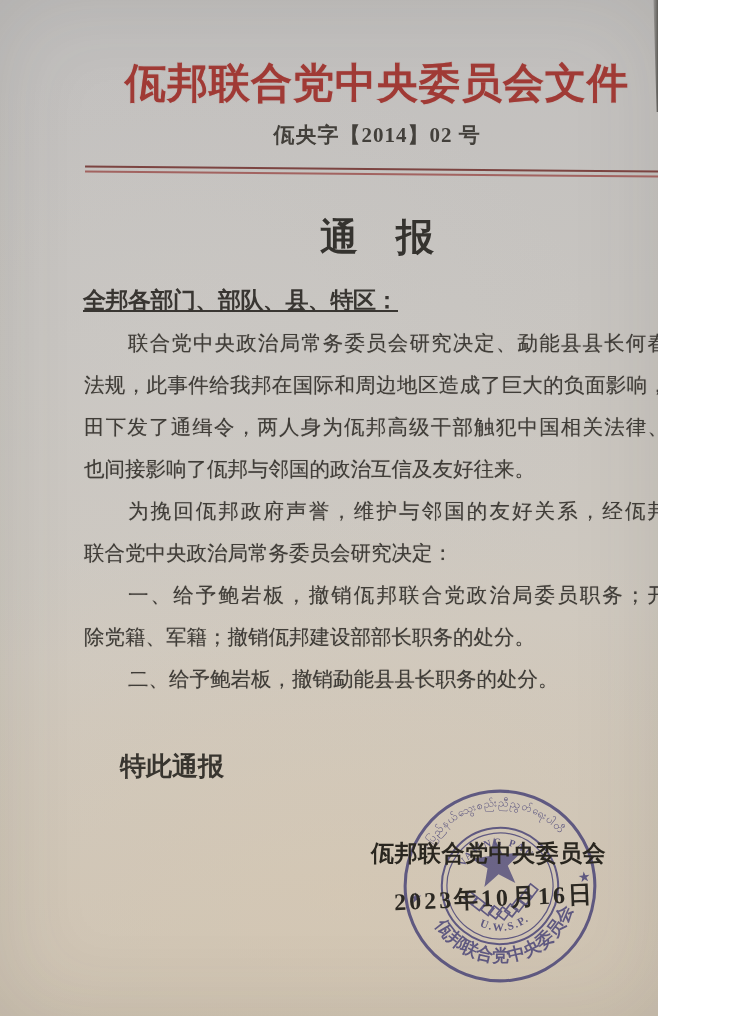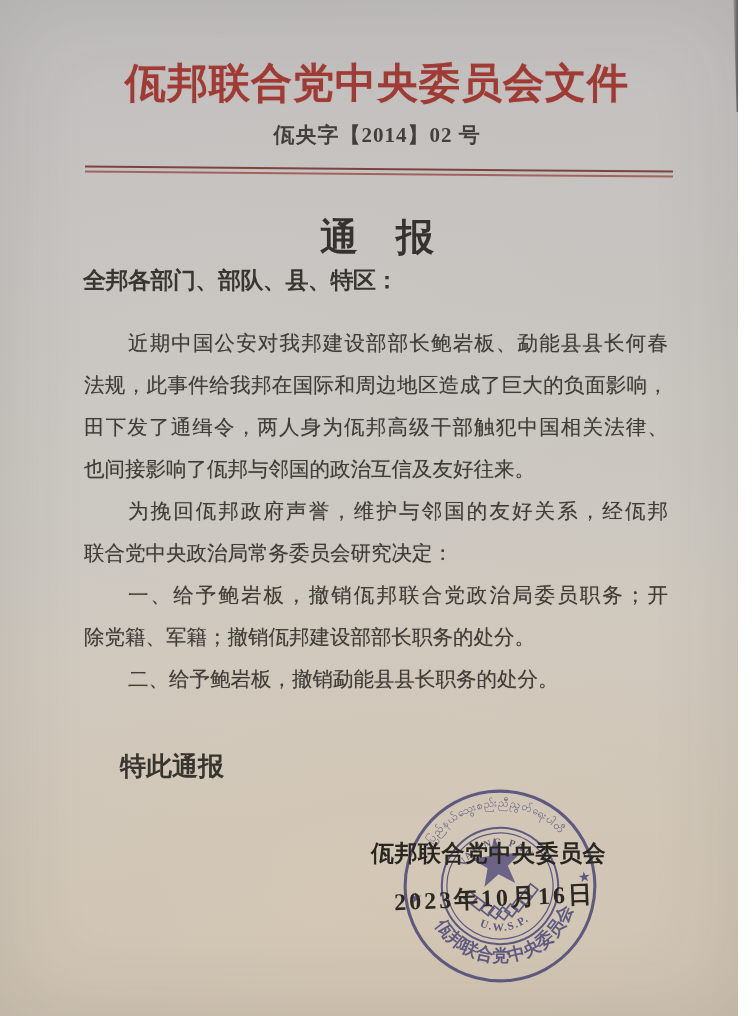--- a/index.html
+++ b/index.html
@@ -1,38 +1,38 @@
 <!DOCTYPE html>
 <html><head>
 <meta charset="utf-8">
 <style>
   html,body{margin:0;padding:0;}
   body{width:754px;height:1016px;overflow:hidden;
        font-family:"Liberation Serif","DejaVu Serif",serif;}
-  .photo{position:relative;width:738px;height:1016px;overflow:hidden;
+  .photo{position:relative;width:658px;height:1016px;overflow:hidden;
     background:
       radial-gradient(ellipse 120% 55% at 52% 88%, rgba(216,201,178,.55), transparent 70%),
       radial-gradient(ellipse 90% 45% at 28% 38%, rgba(206,203,199,.45), transparent 72%),
       linear-gradient(175deg,#c1bfbe 0%,#c7c4c0 32%,#cfc9c0 62%,#cdc2b2 100%);
     box-shadow:inset 0 0 90px rgba(60,55,48,.12);}
   .edge-tr{position:absolute;top:0;right:0;width:7px;height:112px;
     background:linear-gradient(to left,#5e5c58,rgba(94,92,88,0));
     clip-path:polygon(35% 0,100% 0,100% 100%,80% 100%);}
   .title{position:absolute;top:56px;left:0;width:754px;text-align:center;
     font-size:41px;font-weight:bold;color:#a03a35;letter-spacing:1px;
     text-shadow:0 0 1px rgba(160,58,53,.45);}
   .docnum{position:absolute;top:121px;left:0;width:754px;text-align:center;
     font-size:21px;font-weight:600;color:#43403b;letter-spacing:1px;}
   .rule{position:absolute;left:85px;top:168px;width:588px;height:3px;
     border-top:2px solid #7c4441;border-bottom:2px solid #a26360;
     transform:rotate(.5deg);}
   .heading{position:absolute;top:212px;left:0;width:754px;text-align:center;
     font-size:38px;font-weight:bold;color:#35332f;}
-  .salutation{position:absolute;left:83px;top:265px;font-size:23px;
-    font-weight:bold;color:#393632;letter-spacing:-.5px;}
+  .salutation{position:absolute;left:83px;top:285px;font-size:23px;
+    font-weight:bold;color:#393632;letter-spacing:-.5px;text-decoration:underline;}
   .body-lines{position:absolute;left:84px;top:322px;width:584px;
     font-size:20.5px;color:#403d38;text-shadow:0 0 .7px rgba(64,61,56,.5);}
   .bline{height:42px;line-height:42px;white-space:nowrap;}
   .bline.just{white-space:normal;text-align:justify;text-align-last:justify;}
   .bline.indent{padding-left:44px;}
   .closing{position:absolute;left:120px;top:749px;font-size:26px;
     font-weight:bold;color:#38352f;}
   .seal{position:absolute;left:398px;top:784px;width:204px;height:204px;
     opacity:.8;transform:rotate(-7deg);}
   .seal text{fill:#433e74;}
@@ -49,21 +49,21 @@
   <div class="edge-tr"></div>
 
   <div class="title">佤邦联合党中央委员会文件</div>
   <div class="docnum">佤央字【2014】02 号</div>
   <div class="rule"></div>
 
   <div class="heading">通　报</div>
   <div class="salutation">全邦各部门、部队、县、特区：</div>
 
   <div class="body-lines">
-      <div class="bline indent just">近期中国公安对我邦建设部部长鲍岩板、勐能县县长何春</div>
+      <div class="bline indent just">联合党中央政治局常务委员会研究决定、勐能县县长何春</div>
       <div class="bline just">法规，此事件给我邦在国际和周边地区造成了巨大的负面影响，</div>
       <div class="bline just">田下发了通缉令，两人身为佤邦高级干部触犯中国相关法律、</div>
       <div class="bline">也间接影响了佤邦与邻国的政治互信及友好往来。</div>
       <div class="bline indent just">为挽回佤邦政府声誉，维护与邻国的友好关系，经佤邦</div>
       <div class="bline">联合党中央政治局常务委员会研究决定：</div>
       <div class="bline indent just">一、给予鲍岩板，撤销佤邦联合党政治局委员职务；开</div>
       <div class="bline">除党籍、军籍；撤销佤邦建设部部长职务的处分。</div>
       <div class="bline indent">二、给予鲍岩板，撤销勐能县县长职务的处分。</div>
     </div>
 

